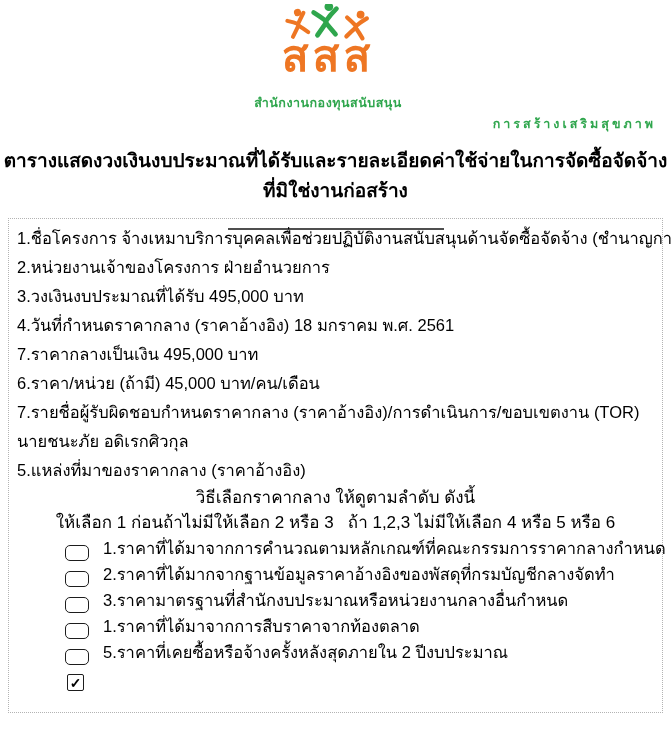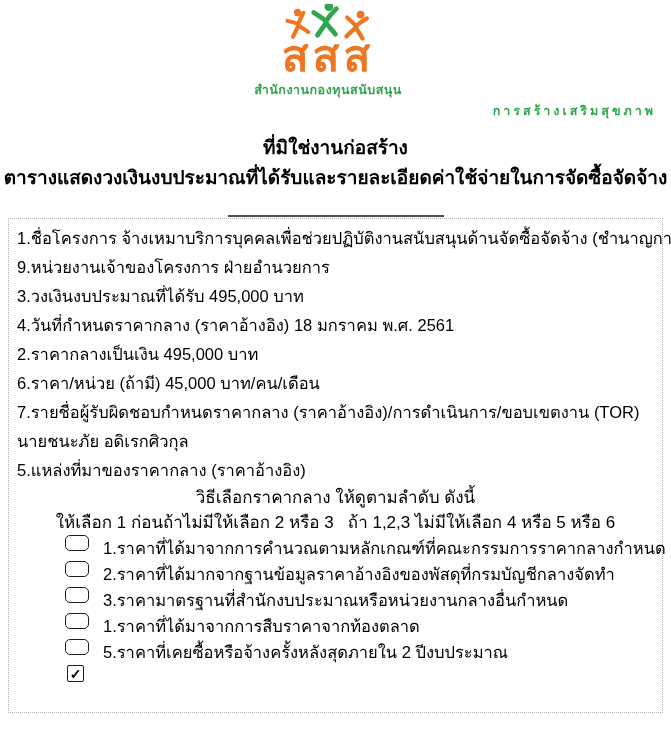--- a/index.html
+++ b/index.html
@@ -8,21 +8,21 @@
     font-family:"Liberation Sans",sans-serif;
     color:#111;position:relative;overflow:hidden;
   }
   
   .logo{width:656px;text-align:center;padding-top:4px;}
   .logo-figures{display:block;margin:0 auto;}
   .logo-acronym{
     font-size:44px;font-weight:bold;line-height:40px;letter-spacing:4px;
     margin-top:-6px;
   }
-  .logo-sub1{font-size:12.5px;font-weight:bold;letter-spacing:.5px;margin-top:4px;}
+  .logo-sub1{font-size:12.5px;font-weight:bold;letter-spacing:.5px;margin-top:17px;}
   .logo-sub2{font-size:12.5px;font-weight:bold;letter-spacing:3px;margin-top:1px;text-align:right;}
   
   .doc-title{
     width:671px;text-align:center;margin-top:12px;
     font-size:19px;font-weight:bold;line-height:30px;color:#000;
   }
   .head-rule{
     width:216px;height:0;border:none;border-top:2px solid #4f4f4f;
     margin:22px auto 0 auto;
   }
@@ -33,21 +33,21 @@
     padding:5px 8px 0 8px;
   }
   .detail-line{
     font-size:16.5px;line-height:29px;height:29px;white-space:nowrap;color:#000;
   }
   .sel-heading{
     text-align:center;font-size:17px;line-height:25px;height:25px;
     white-space:pre-wrap;color:#000;
   }
   .option-row{
-    display:flex;align-items:flex-start;height:26px;padding-left:48px;
+    display:flex;align-items:flex-end;height:26px;padding-left:48px;
   }
   .checkbox{
     width:22px;height:14px;border:1.6px solid #1d1d1d;border-radius:5px;
     background:#fff;flex:0 0 auto;
     display:flex;align-items:center;justify-content:center;
     font-size:14px;line-height:14px;color:#000;
   }
   .checkbox.checked{
     width:15px;height:15px;border-radius:2px;margin-left:2px;margin-right:5px;
     font-weight:bold;
@@ -85,33 +85,33 @@
         <path d="M10,13 Q5,7 0,2" fill="none"></path>
       <circle cx="3" cy="-14" r="4.6" stroke="none"></circle>
     </g>
   </svg>
   <div class="logo-acronym" style="color:#EE7623;">สสส</div>
   <div class="logo-sub1" style="color:#2FA64D;">สำนักงานกองทุนสนับสนุน</div>
   <div class="logo-sub2" style="color:#2FA64D;">การสร้างเสริมสุขภาพ</div>
 </div>
 
 <div class="doc-title">
+  <div>ตารางแสดงวงเงินงบประมาณที่ได้รับและรายละเอียดค่าใช้จ่ายในการจัดซื้อจัดจ้าง</div>
   <div>ที่มิใช่งานก่อสร้าง</div>
-  <div>ตารางแสดงวงเงินงบประมาณที่ได้รับและรายละเอียดค่าใช้จ่ายในการจัดซื้อจัดจ้าง</div>
 </div>
 
 <hr class="head-rule">
 
 <div class="info-box">
 
   <div class="detail-line">1.ชื่อโครงการ จ้างเหมาบริการบุคคลเพื่อช่วยปฏิบัติงานสนับสนุนด้านจัดซื้อจัดจ้าง (ชำนาญการ) คนที่ 2</div>
-  <div class="detail-line">9.หน่วยงานเจ้าของโครงการ ฝ่ายอำนวยการ</div>
+  <div class="detail-line">2.หน่วยงานเจ้าของโครงการ ฝ่ายอำนวยการ</div>
   <div class="detail-line">3.วงเงินงบประมาณที่ได้รับ 495,000 บาท</div>
   <div class="detail-line">4.วันที่กำหนดราคากลาง (ราคาอ้างอิง) 18 มกราคม พ.ศ. 2561</div>
-  <div class="detail-line">2.ราคากลางเป็นเงิน 495,000 บาท</div>
+  <div class="detail-line">7.ราคากลางเป็นเงิน 495,000 บาท</div>
   <div class="detail-line">6.ราคา/หน่วย (ถ้ามี) 45,000 บาท/คน/เดือน</div>
   <div class="detail-line">7.รายชื่อผู้รับผิดชอบกำหนดราคากลาง (ราคาอ้างอิง)/การดำเนินการ/ขอบเขตงาน (TOR)</div>
   <div class="detail-line">นายชนะภัย อดิเรกศิวกุล</div>
   <div class="detail-line">5.แหล่งที่มาของราคากลาง (ราคาอ้างอิง)</div>
 
   <div class="sel-heading">วิธีเลือกราคากลาง ให้ดูตามลำดับ ดังนี้</div>
   <div class="sel-heading">ให้เลือก 1 ก่อนถ้าไม่มีให้เลือก 2 หรือ 3   ถ้า 1,2,3 ไม่มีให้เลือก 4 หรือ 5 หรือ 6</div>
 
   <div class="option-row">
     <span class="checkbox"></span>

